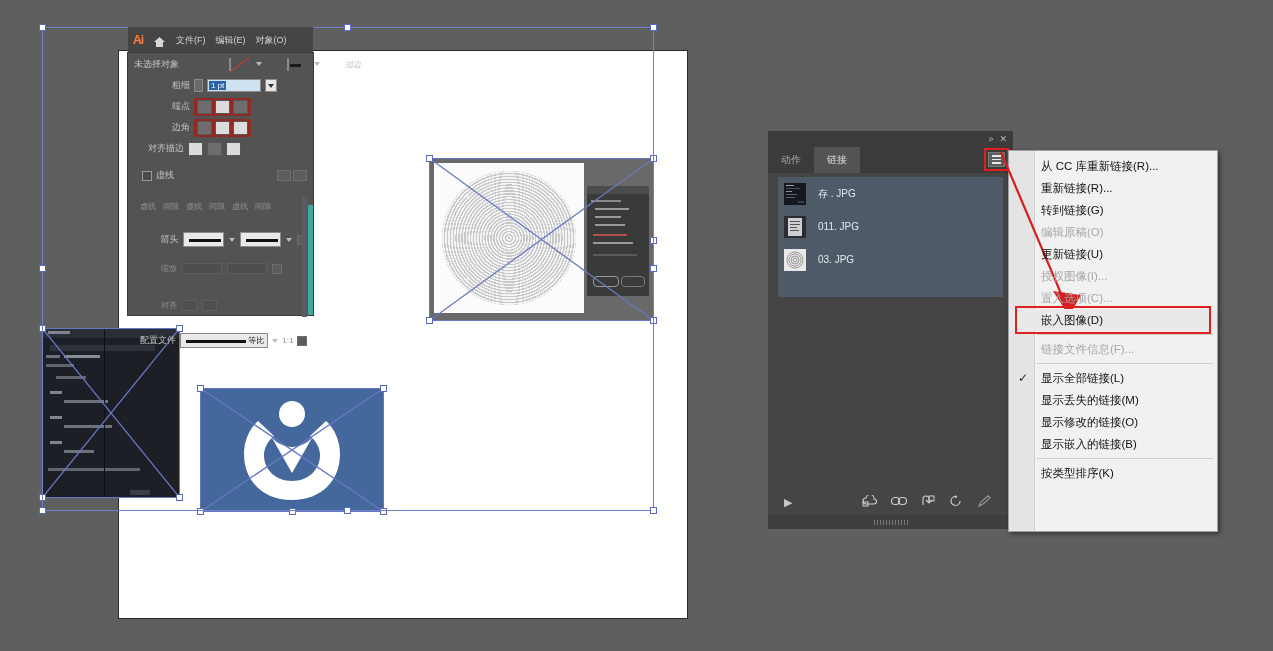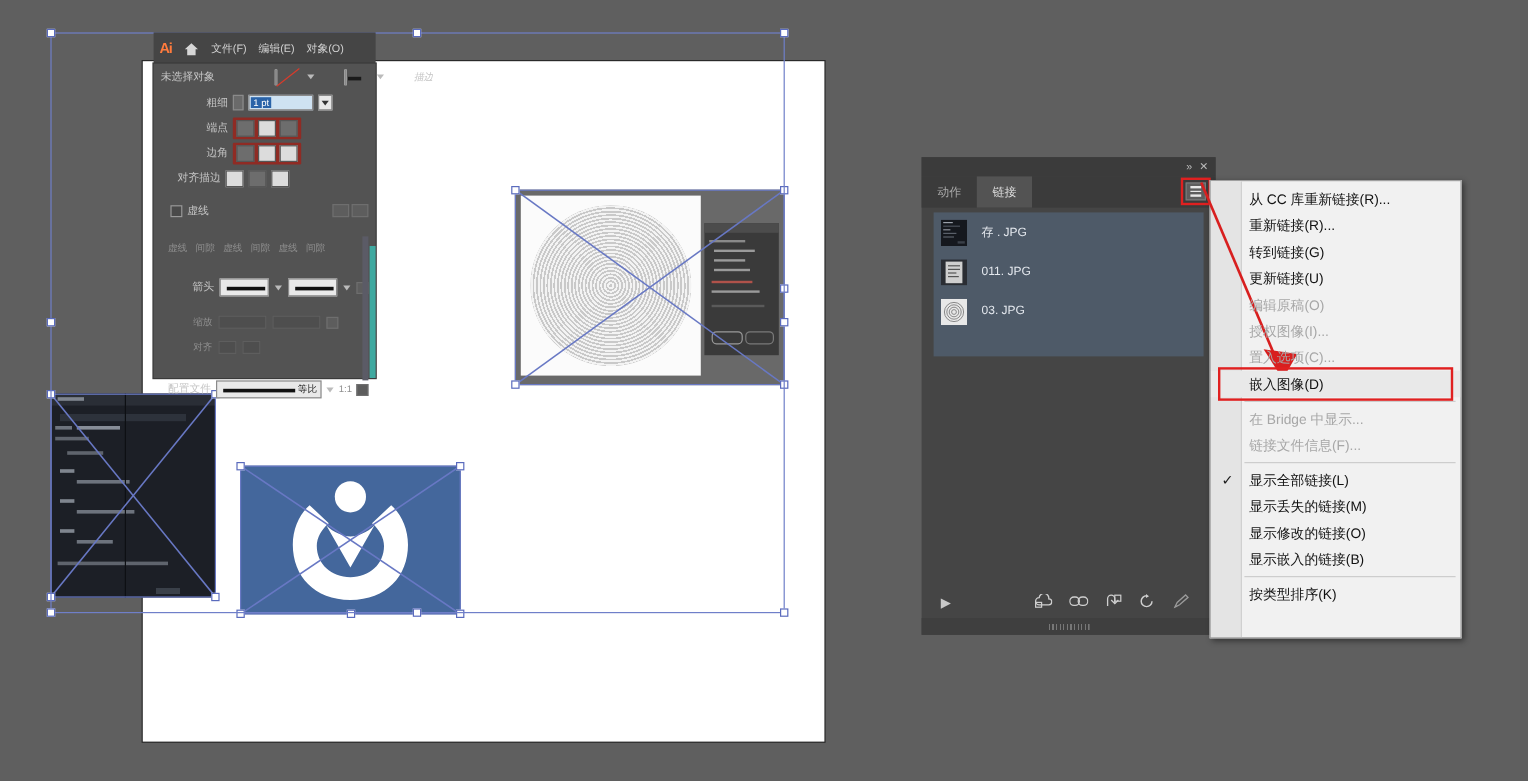--- a/index.html
+++ b/index.html
@@ -308,21 +308,21 @@
   </div>
 
   <div class="row" style="margin-top:8px;gap:5px;">
     <span style="width:22px"></span>
     <span class="lbl dim" style="font-size:8px">缩放</span>
     <span style="width:40px;height:11px;background:#4e4e4e;border:1px solid #5e5e5e;box-sizing:border-box;"></span>
     <span style="width:40px;height:11px;background:#4e4e4e;border:1px solid #5e5e5e;box-sizing:border-box;"></span>
     <span style="width:10px;height:10px;background:#5d5d5d;border:1px solid #6e6e6e;box-sizing:border-box;"></span>
   </div>
 
-  <div class="row" style="margin-top:0;gap:5px;">
+  <div class="row" style="margin-top:16px;gap:5px;">
     <span style="width:22px"></span>
     <span class="lbl dim" style="font-size:8px">对齐</span>
     <span style="width:15px;height:11px;background:#4e4e4e;border:1px solid #5e5e5e;box-sizing:border-box;"></span>
     <span style="width:15px;height:11px;background:#4e4e4e;border:1px solid #5e5e5e;box-sizing:border-box;"></span>
   </div>
 
   <div class="row" style="margin-top:14px;gap:4px;">
     <span style="width:2px"></span>
     <span class="lbl">配置文件</span>
     <span class="profsel">
@@ -448,46 +448,43 @@
 
   <div class="mi">
       <span>从 CC 库重新链接(R)...</span>
     </div>
   <div class="mi">
       <span>重新链接(R)...</span>
     </div>
   <div class="mi">
       <span>转到链接(G)</span>
     </div>
-  <div class="mi">
-      <span>更新链接(U)</span>
-    </div>
   <div class="mi disabled">
       <span>编辑原稿(O)</span>
+    </div>
+  <div class="mi">
+      <span>更新链接(U)</span>
     </div>
   <div class="mi disabled">
       <span>授权图像(I)...</span>
     </div>
   <div class="mi disabled">
       <span>置入选项(C)...</span>
     </div>
 
   <div style="position:relative;">
     <div class="mi mi-embed">
         <span>嵌入图像(D)</span>
       </div>
     <div id="embed-hl"></div>
   </div>
 
   <div class="msep"></div>
 
   <div class="mi disabled">
-      <span>在 Bridge 中显示...</span>
-    </div>
-  <div class="mi disabled">
       <span>链接文件信息(F)...</span>
     </div>
 
   <div class="msep"></div>
 
   <div class="mi">
     <span class="chk">✓</span>
     <span>显示全部链接(L)</span>
   </div>
   <div class="mi">

